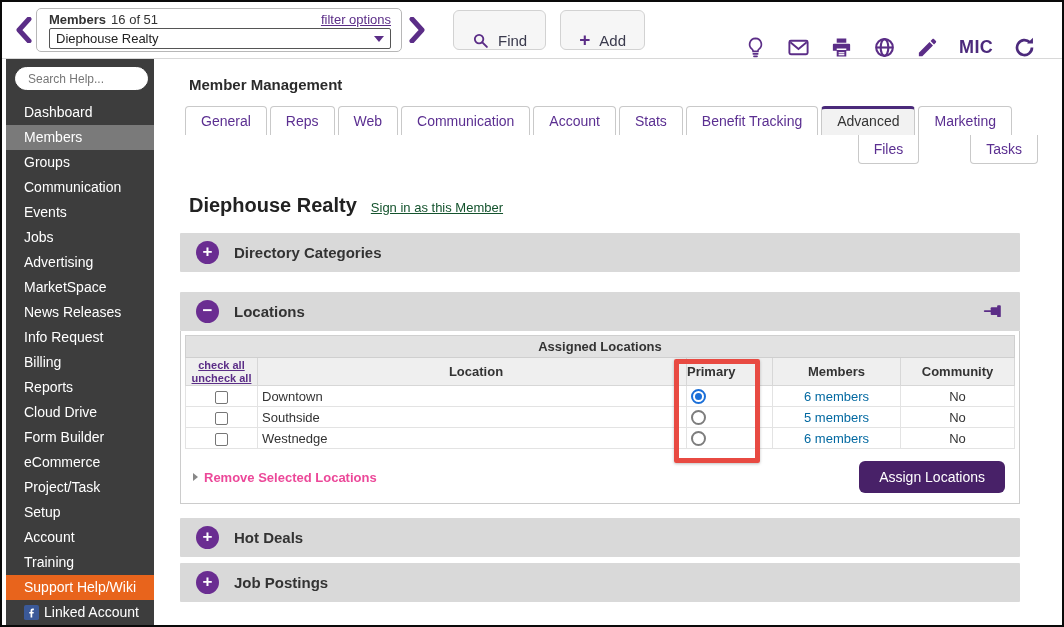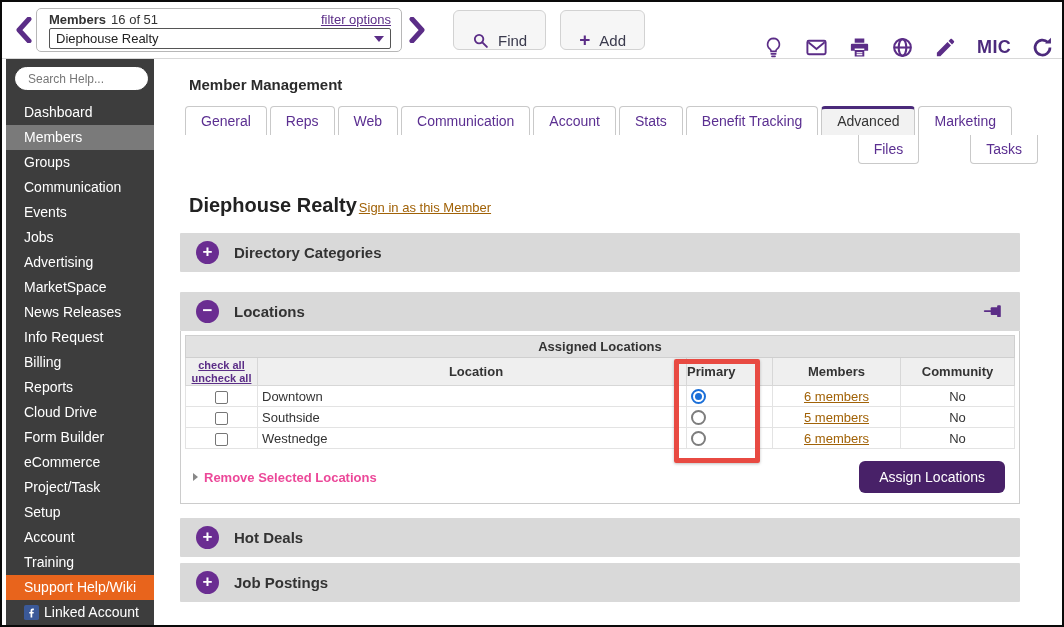--- a/index.html
+++ b/index.html
@@ -33,21 +33,21 @@
   .select-caret { margin-left:auto; width:0; height:0; border-left:5px solid transparent; border-right:5px solid transparent; border-top:6px solid #5b2d87; }
   .chev-right { margin-left:6px; }
   .toolbar-btn {
     height:40px; background:#f6f6f6; border:1px solid #d2d2d2; border-radius:6px;
     display:flex; align-items:flex-end; padding:0 18px; cursor:pointer;
     font-size:15px; color:#3a3a4d; gap:9px;
   }
   .btn-find { margin-left:27px; }
   .btn-add { margin-left:14px; }
   .plus-glyph { color:#5b2d87; font-size:19px; font-weight:bold; line-height:1; }
-  .top-icons { margin-left:auto; display:flex; align-items:center; gap:20px; padding-right:8px;margin-top:35px; }
+  .top-icons { margin-left:auto; display:flex; align-items:center; gap:20px; padding-right:26px;margin-top:35px; }
   .top-icons .icon { width:23px; height:23px; cursor:pointer; }
   .mic-label { font-weight:bold; font-size:18px; color:#4c2a7c; cursor:pointer; letter-spacing:.3px; }
   
   .sidebar {
     position:absolute; left:4px; top:57px; bottom:0; width:152px;
     background:#3d3d3d; color:#fff; font-size:14px;
   }
   .search-pill {
     display:block; margin:8px 9px 10px 9px; width:133px; height:23px;
     border-radius:12px; border:1px solid #fff; background:#fff;
@@ -70,21 +70,21 @@
     border:1px solid #c9c9c9; border-radius:4px 4px 0 0; background:#fff;
     color:#5b2f91; font-size:14px; padding:6px 15px; margin-right:3px;
     cursor:pointer; white-space:nowrap; border-bottom:none;
   }
   .tabs-row2 .tab { border-bottom:1px solid #c9c9c9; border-radius:0 0 4px 4px; border-top:none; }
   .tab.active {
     background:#f2f2f2; border-top:3px solid #4a2a7a; padding-top:4px; color:#333; 
   }
   .member-heading-row { display:flex; align-items:baseline; margin:30px 0 0 35px; }
   .member-heading { font-size:20px; font-weight:bold; color:#222; }
-  .signin-link { margin-left:2px; font-size:13px; color:#a16207; text-decoration:underline; cursor:pointer; }
+  .signin-link { margin-left:14px; font-size:13px; color:#14532d; text-decoration:underline; cursor:pointer; }
   .sections { margin:16px 0 0 26px; width:840px; }
   .section-bar {
     height:39px; background:#d9d9d9; display:flex; align-items:center;
     padding:0 16px; border-radius:1px;
   }
   .section-bar .toggle {
     width:23px; height:23px; border-radius:50%; background:#6a2d91; color:#fff;
     font-size:17px; font-weight:bold; text-align:center; line-height:22px; cursor:pointer; flex:none;
   }
   .section-label { margin-left:15px; font-size:15px; font-weight:bold; color:#333; }
@@ -101,21 +101,21 @@
     background:#efefef; border:1px solid #d7d7d7; font-weight:bold; height:28px;
   }
   .loc-table td.cell { border:1px solid #e3e3e3; height:21px; padding:0 4px; }
   .col-check { width:72px; text-align:center; }
   .col-loc   { text-align:left; padding-left:8px; }
   th.col-loc { text-align:center; }
   .col-primary { width:86px; text-align:left; }
   .col-members { width:128px; text-align:center; }
   .col-community { width:114px; text-align:center; }
   .mini-link { display:block; color:#5b2d87; text-decoration:underline; font-size:11px; font-weight:bold; line-height:13px; cursor:pointer; }
-  .members-link { color:#a16207; text-decoration:underline; cursor:pointer; }
+  .members-link { color:#0369a1; cursor:pointer; }
   .cb { display:inline-block; width:13px; height:13px; border:1px solid #767676; border-radius:2px; background:#fff; vertical-align:middle; cursor:pointer; }
   .radio { display:inline-block; width:15px; height:15px; border:2px solid #7d7d7d; border-radius:50%; background:#fff; vertical-align:middle; cursor:pointer; position:relative; }
   .radio.selected { border-color:#1b6fd8; }
   .radio.selected::after {
     content:""; position:absolute; left:2px; top:2px; width:7px; height:7px;
     border-radius:50%; background:#1b6fd8;
   }
   .panel-footer { display:flex; align-items:center; justify-content:space-between; padding:12px 10px 10px 8px; }
   .remove-link { display:flex; align-items:center; gap:6px; font-size:13px; font-weight:bold; color:#ec4899; cursor:pointer; }
   .tri-right { width:0; height:0; border-top:4px solid transparent; border-bottom:4px solid transparent; border-left:5px solid #888; }

